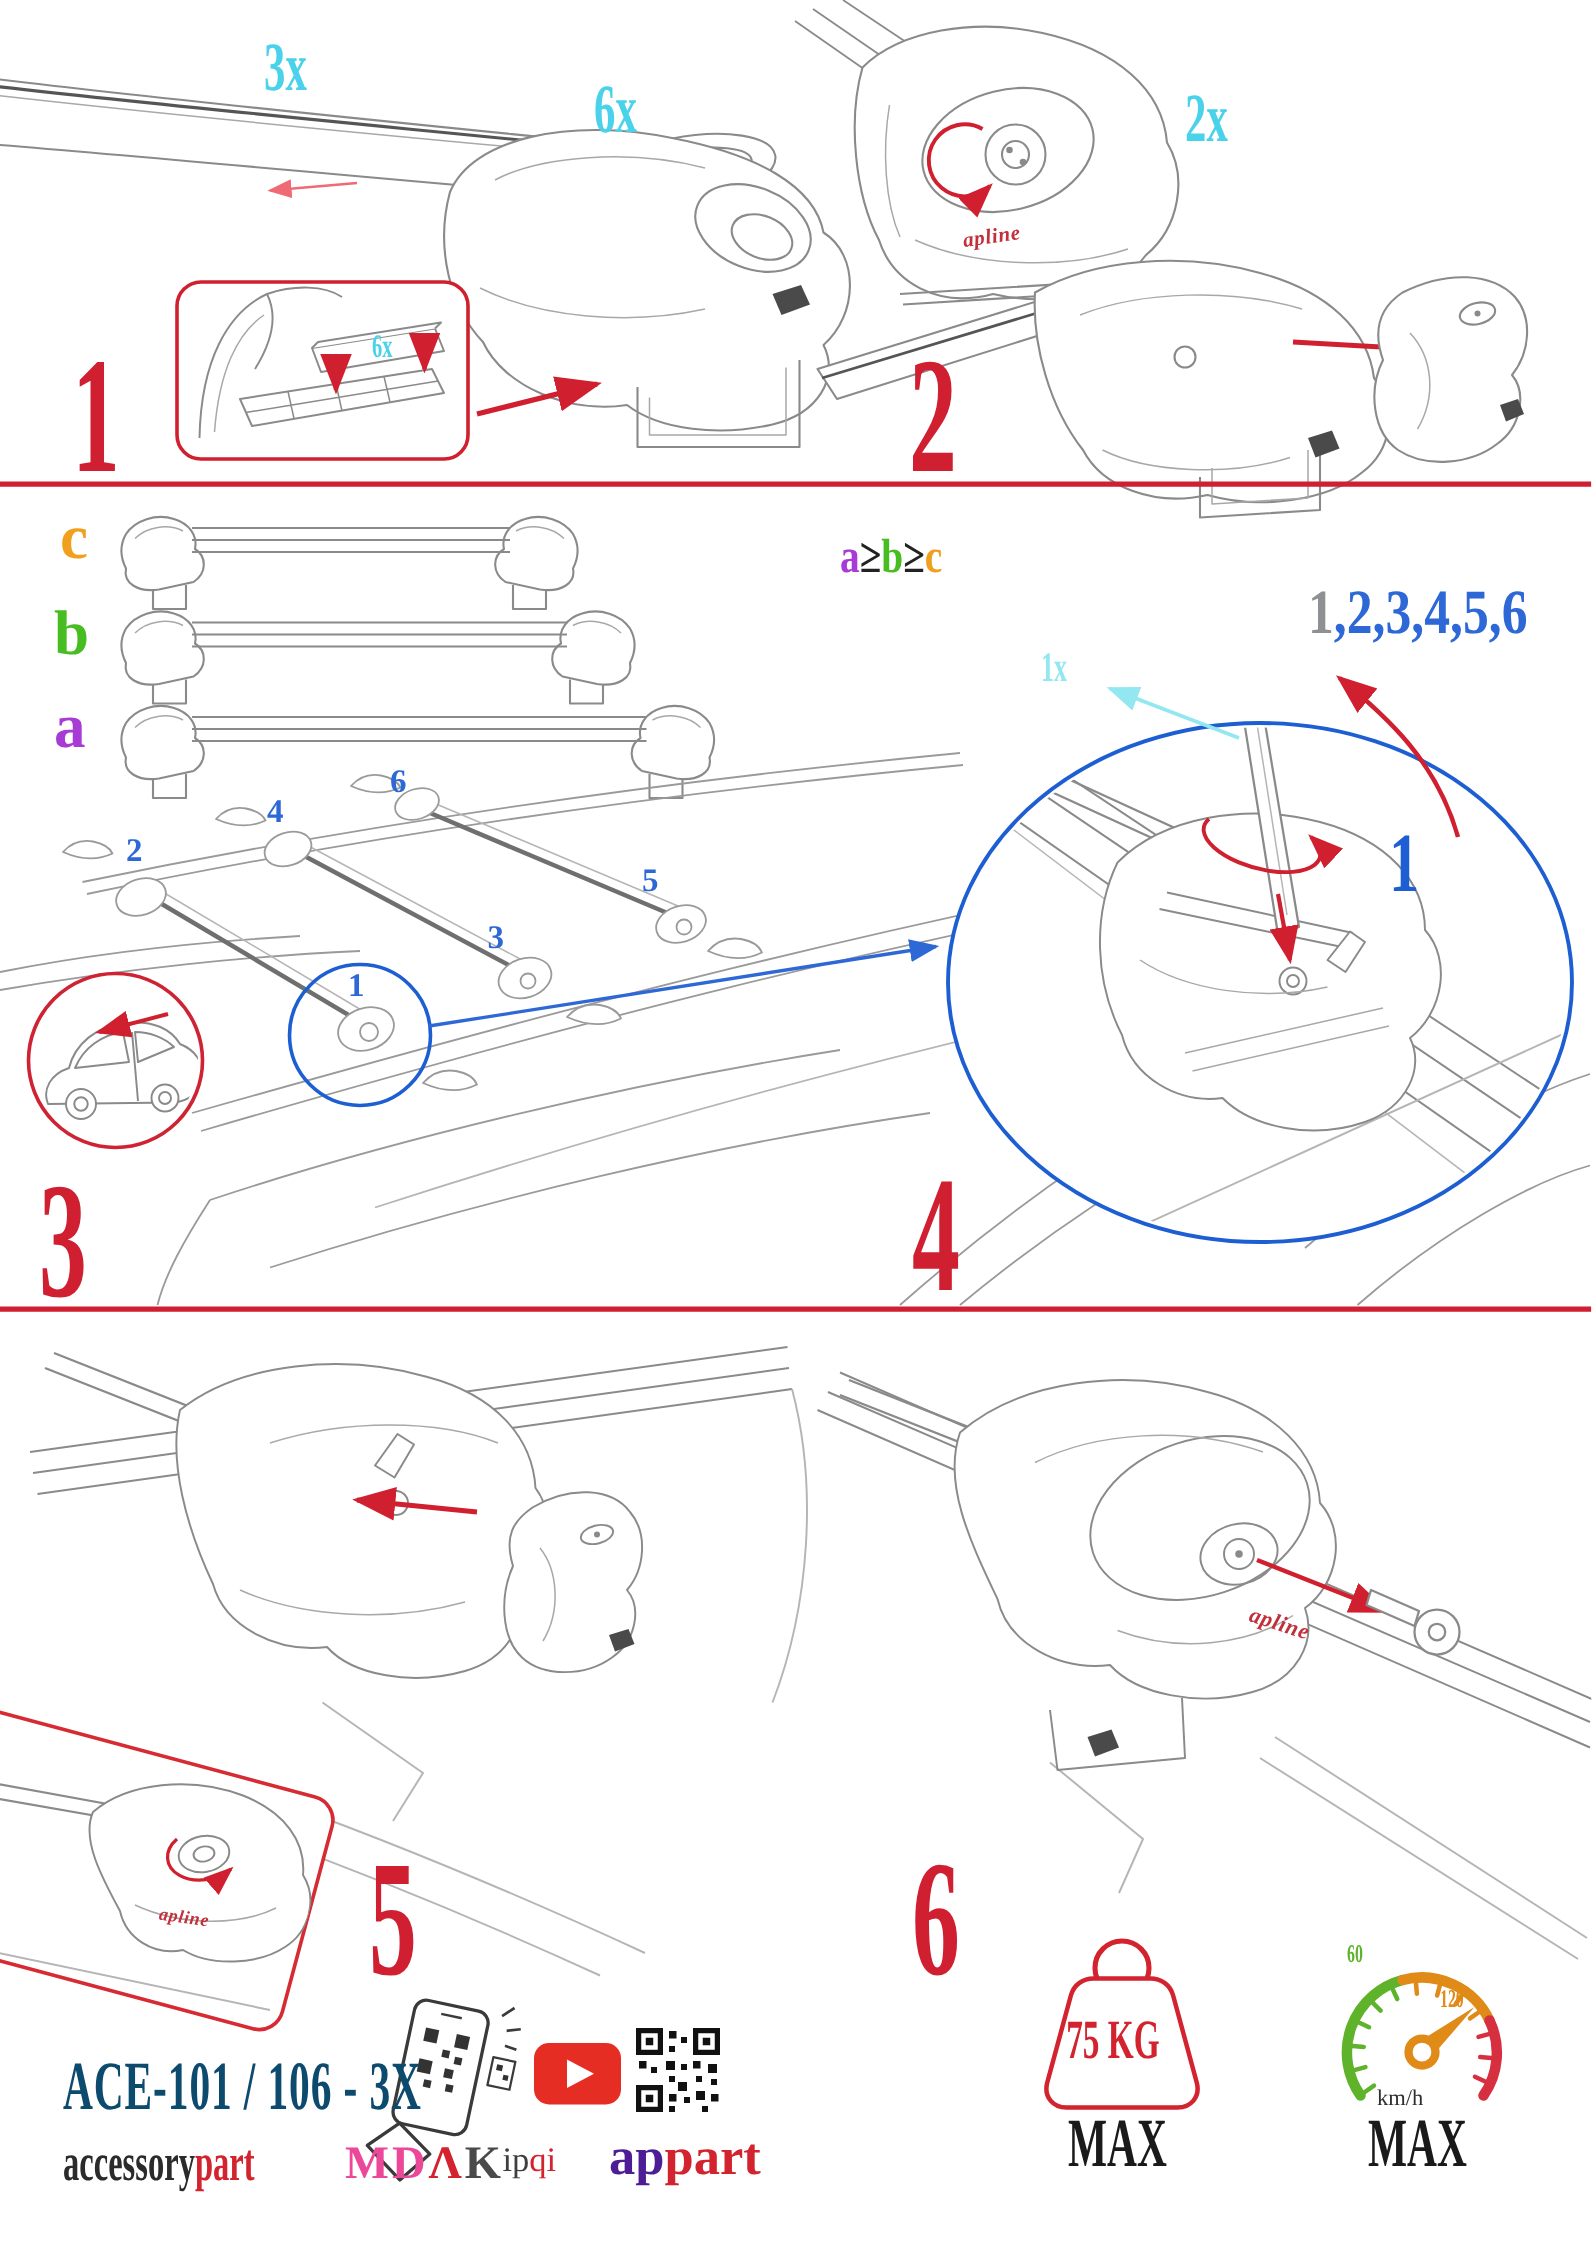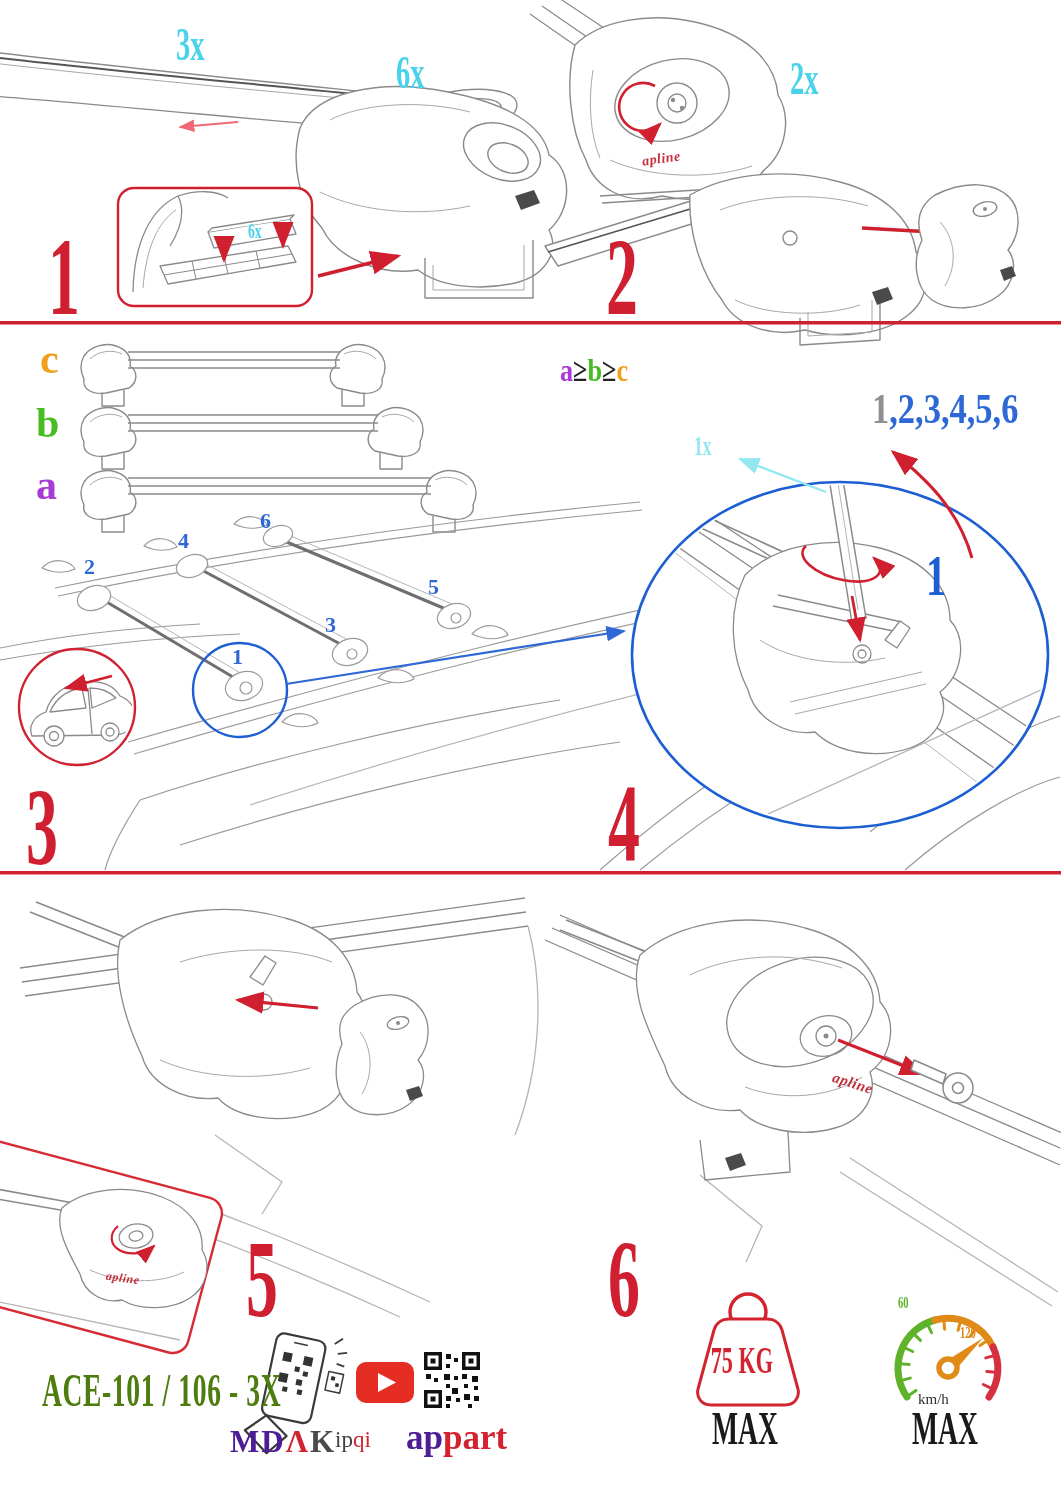--- a/index.html
+++ b/index.html
@@ -394,22 +394,23 @@
 <div class="t qtylt" style="left:694px;top:432px"><span class="cx">1x</span></div>
 <div class="t" style="left:872px;top:388px;font-size:42px"><span class="cx9"><span style="color:#8f9093">1</span><span style="color:#2d68d6">,2,3,4,5,6</span></span></div>
 <div class="t" style="left:926px;top:548px;font-size:56px;color:#1d5fd2"><span class="cx" style="transform:scaleX(.72)">1</span></div>
 <div class="t stepnum" style="left:608px;top:768px"><span class="cx" style="transform:scaleX(.58)">4</span></div>
 
 <div class="t stepnum" style="left:246px;top:1224px"><span class="cx" style="transform:scaleX(.58)">5</span></div>
 <div class="t brandmark" style="left:106px;top:1272px;font-size:12px;transform:rotate(8deg)"><span>apline</span></div>
 <div class="t stepnum" style="left:608px;top:1224px"><span class="cx" style="transform:scaleX(.58)">6</span></div>
 <div class="t brandmark" style="left:832px;top:1076px;font-size:15px;transform:rotate(18deg)"><span>apline</span></div>
 
-<div class="t" style="left:42px;top:1368px;font-size:46px;color:#4d7c0f;letter-spacing:1px"><span class="cx" style="transform:scaleX(.6)">ACE-101 / 106 - 3X</span></div>
-<div class="t" style="left:230px;top:1426px;font-size:31px;letter-spacing:2px"><span style="color:#4c1d95">MD</span><span style="color:#d2232f">Λ</span><span style="color:#4a4a4a">K</span></div>
+<div class="t" style="left:42px;top:1368px;font-size:46px;color:#0c4a6e;letter-spacing:1px"><span class="cx" style="transform:scaleX(.6)">ACE-101 / 106 - 3X</span></div>
+<div class="t" style="left:42px;top:1424px;font-size:35px"><span class="cx"><span style="color:#2b2b2b">accessory</span><span style="color:#d2232f">part</span></span></div>
+<div class="t" style="left:230px;top:1426px;font-size:31px;letter-spacing:2px"><span style="color:#ec4899">MD</span><span style="color:#d2232f">Λ</span><span style="color:#4a4a4a">K</span></div>
 <div class="t" style="left:335px;top:1428px;font-size:23px;font-weight:normal"><span style="color:#3f3f3f">ip</span><span style="color:#d2232f">qi</span></div>
 <div class="t" style="left:406px;top:1420px;font-size:35px"><span style="color:#4c1d95">ap</span><span style="color:#d2232f">part</span></div>
 
 <div class="t ctr" style="left:690px;top:1342px;width:116px;font-size:37px;color:#d2232f"><span class="cx" style="transform:scaleX(.6)">75 KG</span></div>
 <div class="t ctr" style="left:690px;top:1406px;width:116px;font-size:46px;color:#1a1a1a"><span class="cx" style="transform:scaleX(.6)">MAX</span></div>
 <div class="t" style="left:898px;top:1294px;font-size:17px;color:#5fb32b"><span class="cx">60</span></div>
 <div class="t" style="left:960px;top:1324px;font-size:17px;color:#e08a18"><span class="cx">120</span></div>
 <div class="t ctr" style="left:918px;top:1392px;width:60px;font-size:15px;color:#2e2e2e;font-weight:normal"><span>km/h</span></div>
 <div class="t ctr" style="left:890px;top:1406px;width:116px;font-size:46px;color:#1a1a1a"><span class="cx" style="transform:scaleX(.6)">MAX</span></div>
 

